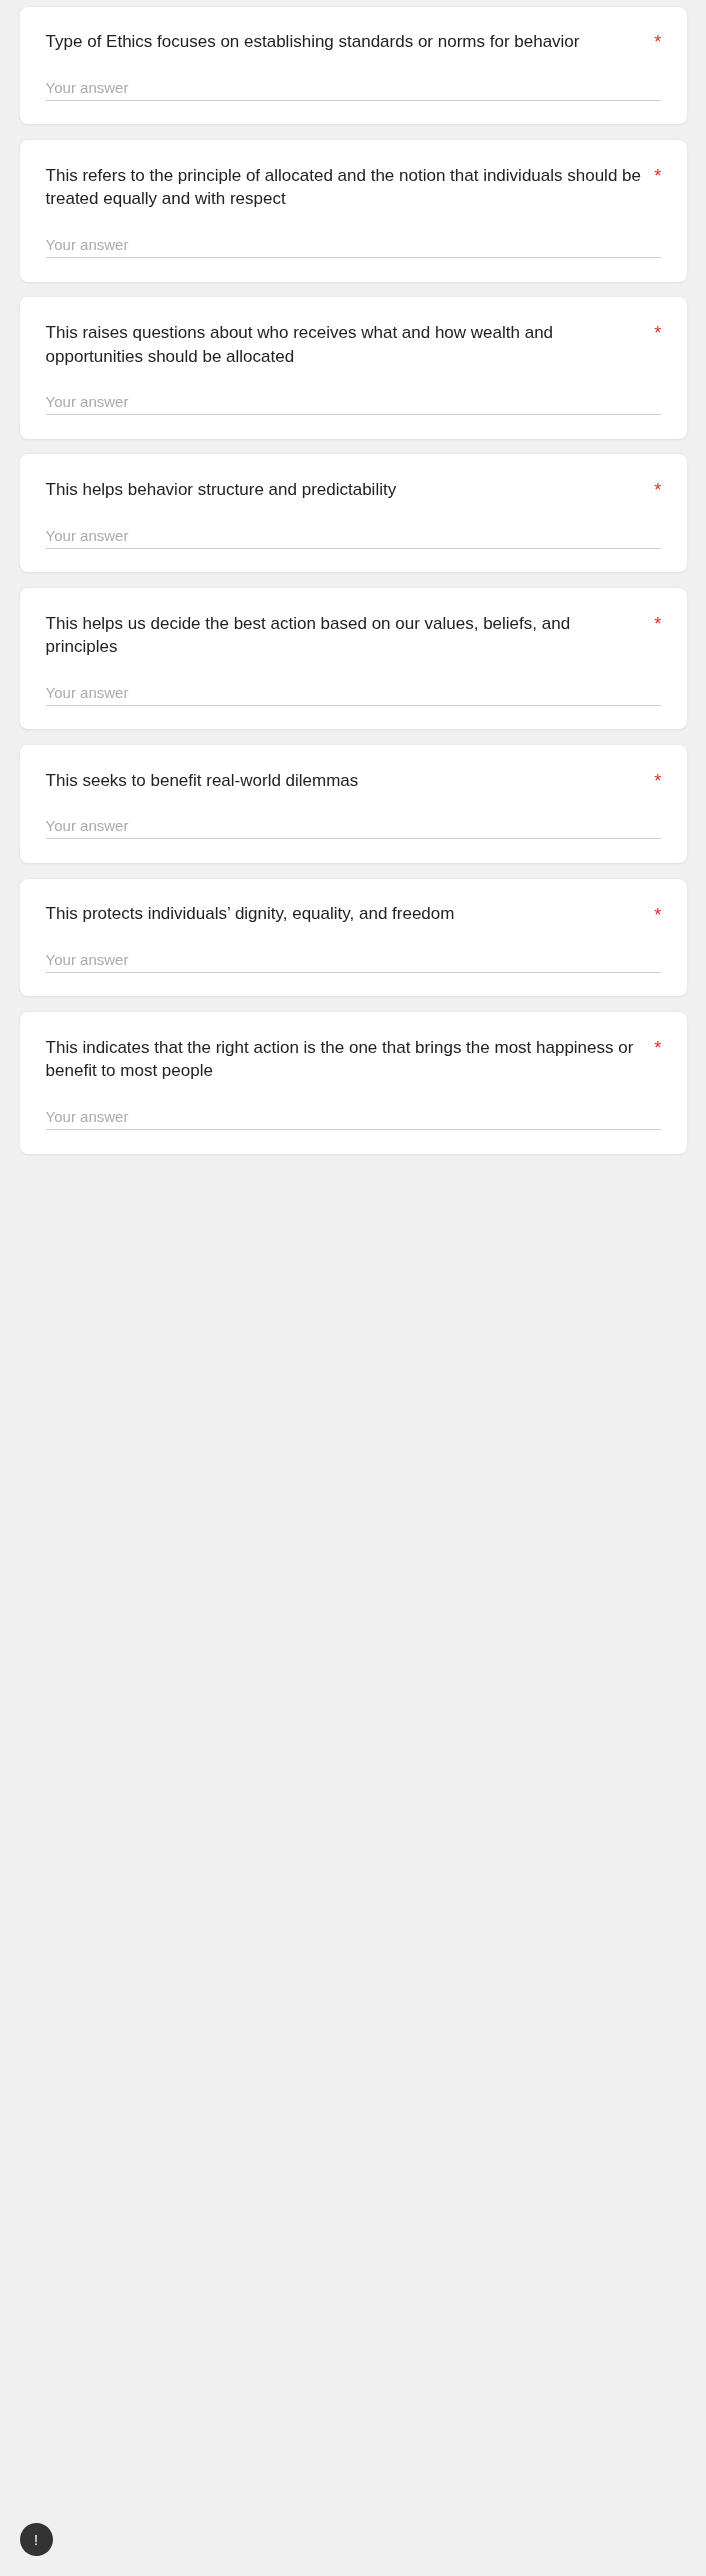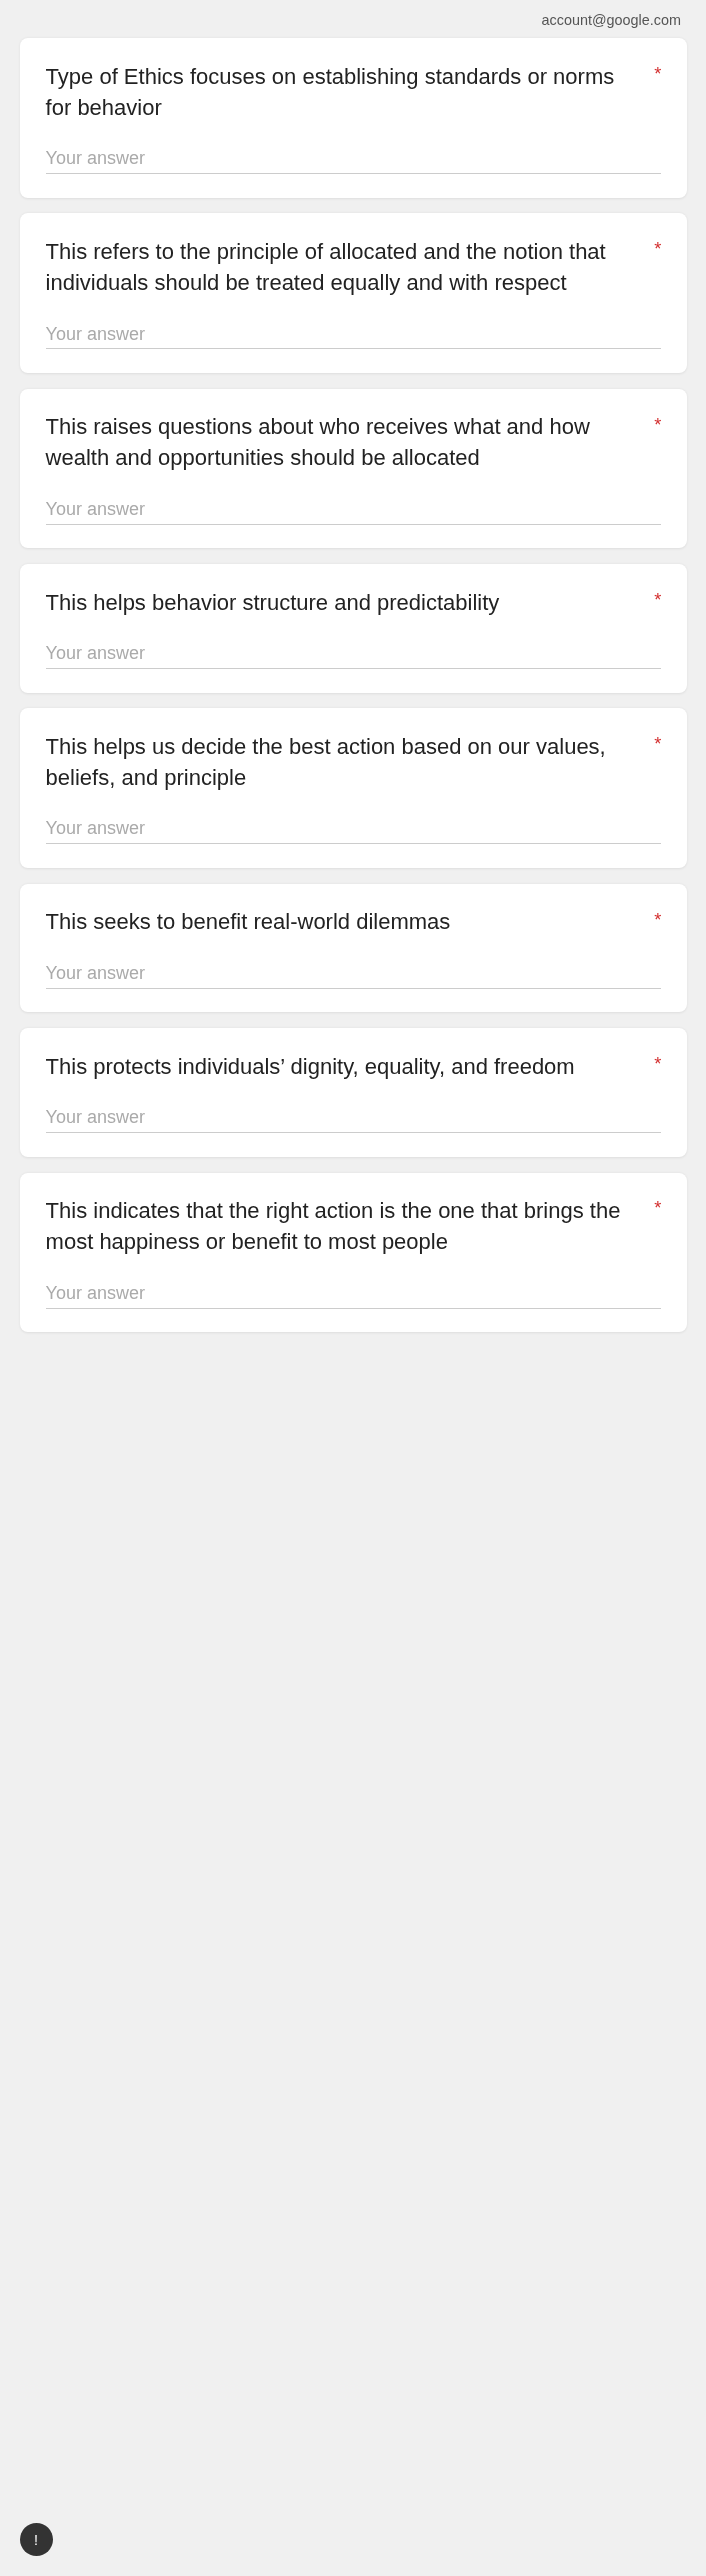--- a/index.html
+++ b/index.html
@@ -41,21 +41,21 @@
 
     .question-row {
       display: flex;
       flex-direction: row;
       align-items: flex-start;
       justify-content: space-between;
       margin-bottom: 21px;
     }
 
     .question-text {
-      font-size: 22px;
+      font-size: 17px;
       color: #222222;
       line-height: 1.4;
       flex: 1;
       padding-right: 10.5px;
     }
 
     .required-star {
       color: #d32f2f;
       font-size: 18.3px;
       flex-shrink: 0;
@@ -64,21 +64,21 @@
 
     .answer-input-container {
       width: 100%;
     }
 
     .answer-input {
       width: 100%;
       border: none;
       border-bottom: 0.7px solid #cccccc;
       outline: none;
-      font-size: 18px;
+      font-size: 15px;
       color: #aaaaaa;
       padding: 3.9px 0;
       background: transparent;
       font-family: Arial, sans-serif;
     }
 
     .answer-input::placeholder {
       color: #aaaaaa;
     }
 
@@ -95,23 +95,20 @@
       justify-content: center;
       color: white;
       font-size: 14.4px;
       cursor: pointer;
     }
   </style>
 </head>
 <body>
 
 <div class="page-container">
-  <div class="header-bar">
-    <span>account@google.com</span>
-  </div>
 
   <div id="questions-container">
   <div class="question-card">
         <div class="question-row">
           <span class="question-text">Type of Ethics focuses on establishing standards or norms for behavior</span>
           <span class="required-star">*</span>
         </div>
         <div class="answer-input-container"><input type="text" class="answer-input" placeholder="Your answer" style=""></div>
       </div>
       <div class="question-card">
@@ -130,21 +127,21 @@
       </div>
       <div class="question-card">
         <div class="question-row">
           <span class="question-text">This helps behavior structure and predictability</span>
           <span class="required-star">*</span>
         </div>
         <div class="answer-input-container"><input type="text" class="answer-input" placeholder="Your answer" style=""></div>
       </div>
       <div class="question-card">
         <div class="question-row">
-          <span class="question-text">This helps us decide the best action based on our values, beliefs, and principle</span>
+          <span class="question-text">This helps us decide the best action based on our values, beliefs, and principles</span>
           <span class="required-star">*</span>
         </div>
         <div class="answer-input-container"><input type="text" class="answer-input" placeholder="Your answer" style=""></div>
       </div>
       <div class="question-card">
         <div class="question-row">
           <span class="question-text">This seeks to benefit real-world dilemmas</span>
           <span class="required-star">*</span>
         </div>
         <div class="answer-input-container"><input type="text" class="answer-input" placeholder="Your answer" style=""></div>

